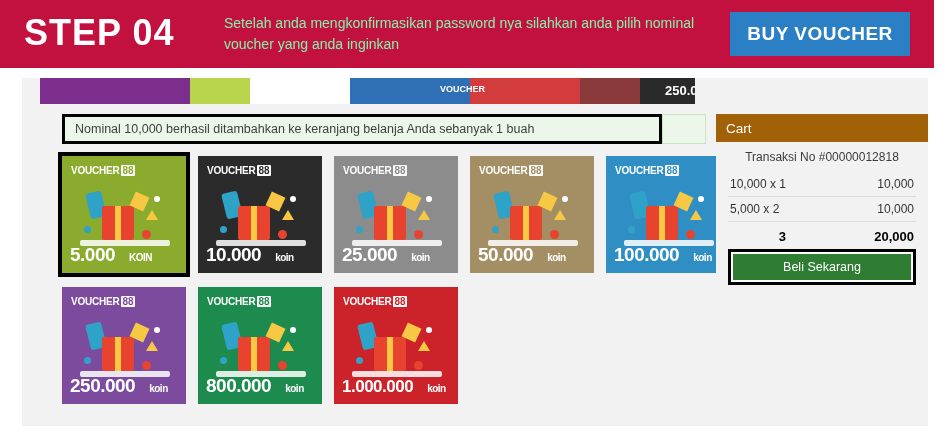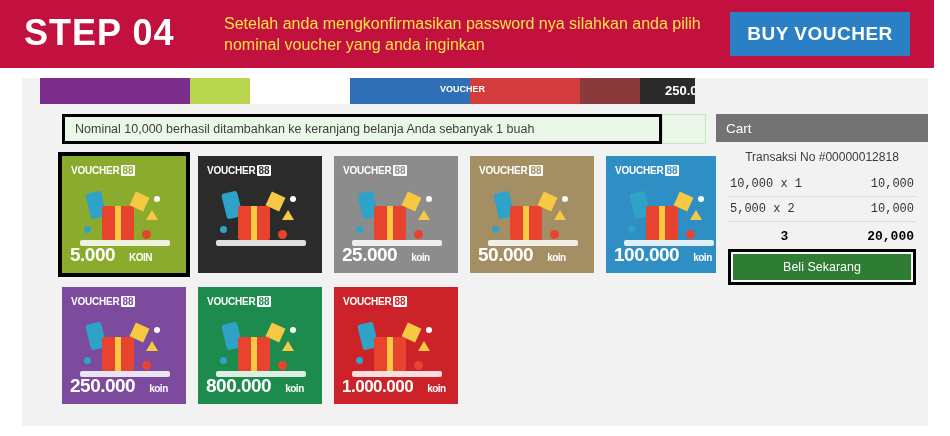--- a/index.html
+++ b/index.html
@@ -31,22 +31,22 @@
     color: #ffffff;
     letter-spacing: 1px;
     line-height: 46px;
     font-family: "Liberation Sans", sans-serif;
   }
   .header-desc {
     position: absolute;
     left: 224px;
     top: 13px;
     width: 500px;
-    font-size: 16px;
-    color: #fde047;
+    font-size: 14px;
+    color: #86efac;
     line-height: 21px;
   }
   .buy-voucher-btn {
     position: absolute;
     right: 24px;
     top: 12px;
     width: 180px;
     height: 44px;
     background: #2b7fc4;
     color: #ffffff;
@@ -277,21 +277,21 @@
   .cart {
     position: absolute;
     left: 694px;
     top: 36px;
     width: 212px;
     background: #f2f2f2;
   }
   .cart-header {
     width: 212px;
     height: 28px;
-    background: #737373;
+    background: #a16207;
     color: #ffffff;
     font-size: 13.5px;
     display: flex;
     align-items: center;
     padding-left: 10px;
     box-sizing: border-box;
   }
   .cart-body {
     width: 212px;
     background: #f2f2f2;
@@ -306,21 +306,20 @@
   }
   .cart-table {
     width: 100%;
     border-collapse: collapse;
     font-size: 12px;
     color: #333333;
   }
   .cart-table td {
     padding: 5px 2px;
     border-bottom: 1px solid #dcdcdc;
-    font-family: Liberation Mono, monospace;
   }
   .cart-table td.right { text-align: right; }
   .cart-table tr.total td {
     font-weight: bold;
     font-size: 13px;
     border-bottom: none;
     padding-top: 7px;
     color: #000000;
   }
   .cart-table tr.total td.qty { text-align: center; }
@@ -396,20 +395,21 @@
           <div class="art">
             <div class="phone"></div>
               <div class="box"></div>
               <div class="tag"></div>
               <div class="star"></div>
             <div class="dot1"></div>
               <div class="dot2"></div>
               <div class="dot3"></div>
               <div class="ground"></div>
           </div>
+          <div class="denom"><span>10.000</span><span class="unit">koin</span></div>
         </div>
       </div>
 
       <div class="card-slot" style="left:272px; top:0px;">
         <div class="card" style="background:#8c8c8c;">
           <div class="brand"><span>VOUCHER</span><span class="b88" style="color:#8c8c8c;">88</span></div>
           <div class="art">
             <div class="phone"></div>
               <div class="box"></div>
               <div class="tag"></div>

